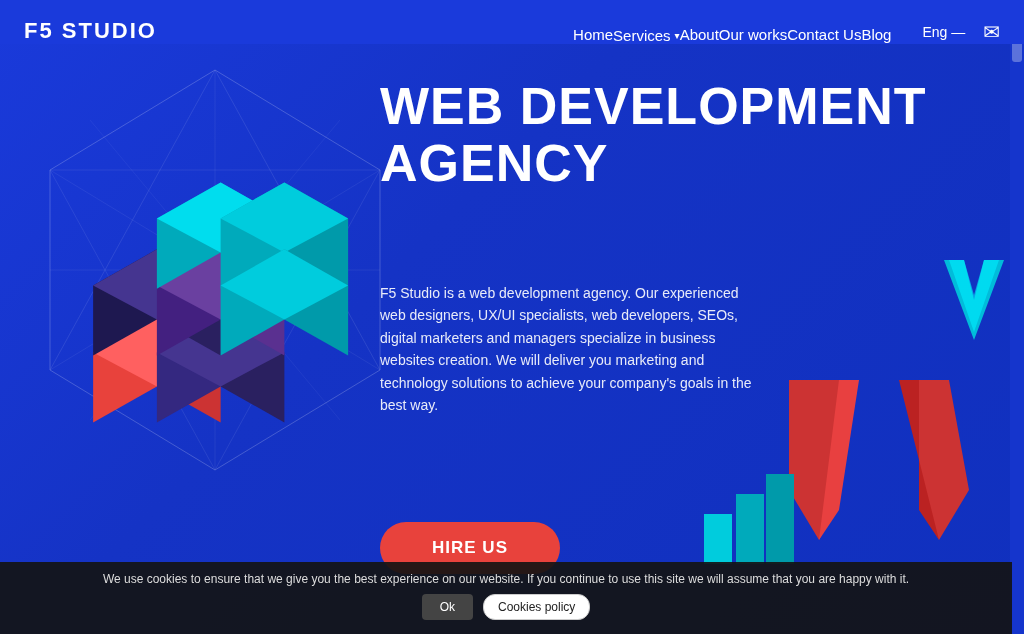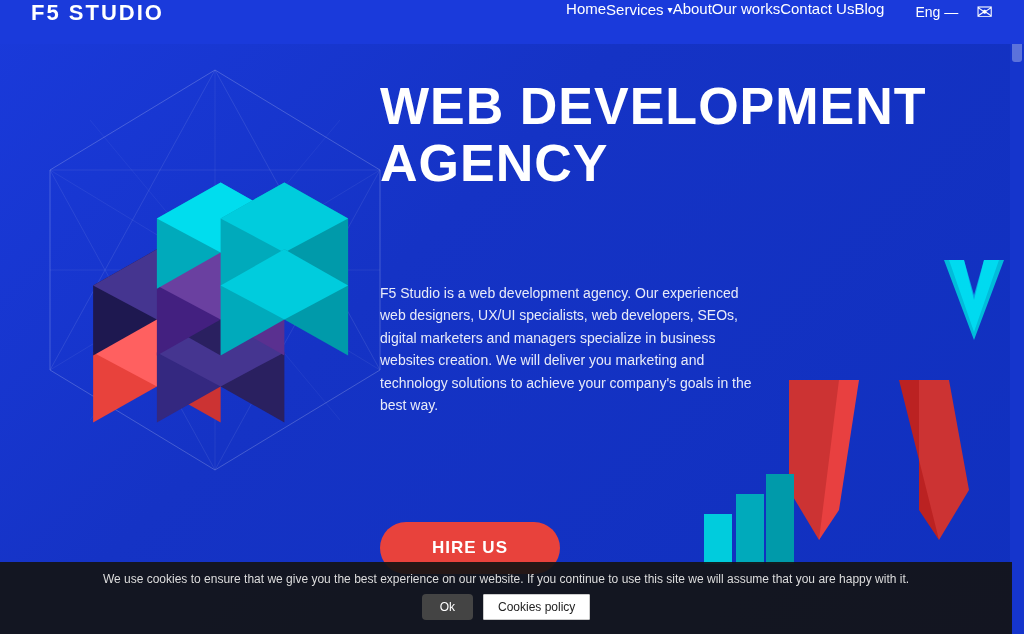--- a/index.html
+++ b/index.html
@@ -5,22 +5,22 @@
     * { margin: 0; padding: 0; box-sizing: border-box; }
     body { width: 1024px; height: 634px; overflow: hidden; font-family: 'Arial', sans-serif; position: relative; }
 
     
     .navbar {
       position: absolute;
       top: 0; left: 0; right: 0;
       height: 44px;
       background: #1a3adb;
       display: flex;
-      align-items: flex-start;
-      padding: 0 31px;
+      align-items: flex-end;
+      padding: 0 24px;
       z-index: 10;
     }
     .nav-logo {
       font-size: 22px;
       font-weight: 900;
       color: white;
       letter-spacing: 2px;
       text-transform: uppercase;
       margin-right: auto;
     }
@@ -180,21 +180,21 @@
       border: none;
       border-radius: 4px;
       padding: 5px 18px;
       font-size: 12px;
       cursor: pointer;
     }
     .btn-policy {
       background: white;
       color: #222;
       border: 1px solid #ccc;
-      border-radius: 1px;
+      border-radius: 12px;
       padding: 5px 14px;
       font-size: 12px;
       cursor: pointer;
     }
 
     
     .scrollbar-area {
       position: absolute;
       right: 0;
       top: 0;

